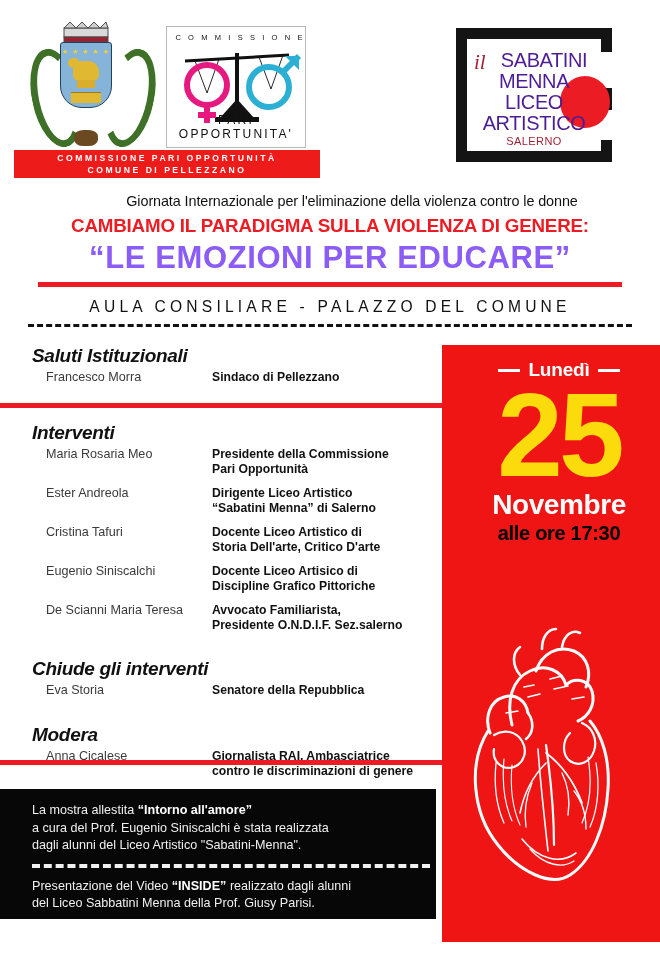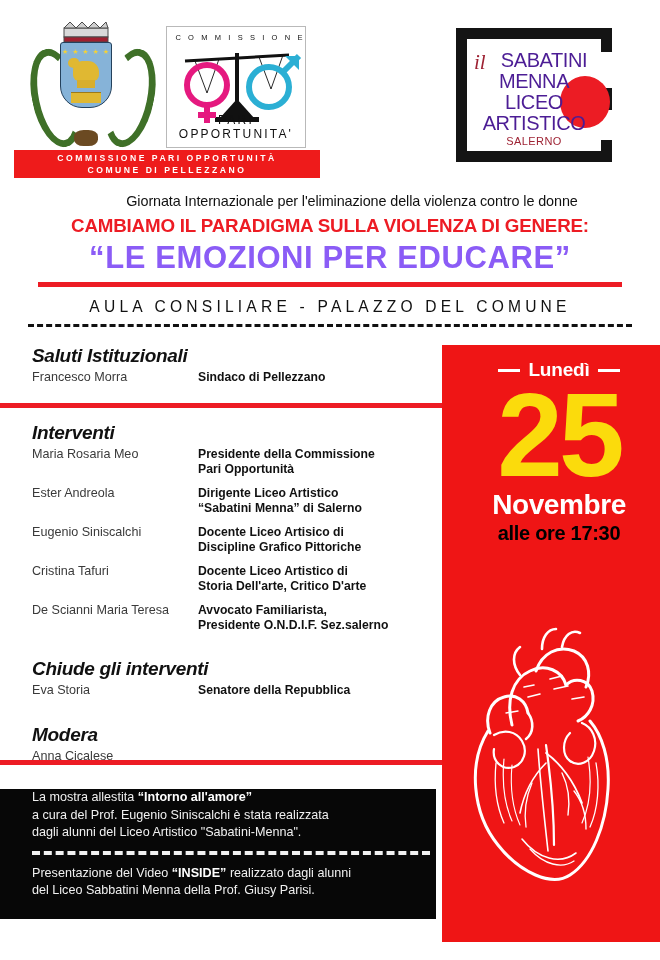--- a/index.html
+++ b/index.html
@@ -278,21 +278,21 @@
     width: 442px;
   }
   .sec-head {
     font-size: 19px;
     font-weight: bold;
     font-style: italic;
     color: #111;
     padding-left: 32px;
     letter-spacing: -0.3px;
   }
-  .rows { margin-top: 3px; }
+  .rows { margin-top: 3px; margin-left: 14px; }
   .row {
     display: flex;
     padding-left: 32px;
     margin-bottom: 10px;
   }
   .row .nm {
     width: 166px;
     flex: 0 0 166px;
     font-size: 12.6px;
     color: #3a3a3a;
@@ -382,21 +382,21 @@
     background: #070707;
   }
   .fb-text {
     color: #f0f0f0;
     font-size: 12.6px;
     line-height: 17.5px;
     padding-left: 32px;
     padding-right: 14px;
   }
   .fb-text b { color: #ffffff; font-weight: bold; }
-  .fb-block-1 { }
+  .fb-block-1 { padding-top: 13px; }
   .fb-dashed {
     width: 398px;
     height: 0;
     border-top: 4px dashed #f0f0f0;
     margin: 9px 0 0 0;
   }
   .fb-block-2 { padding-top: 10px; }
 </style>
 </head>
 <body>
@@ -495,48 +495,50 @@
         <div class="nm">Maria Rosaria Meo</div>
         <div class="rl" style="white-space: pre-line;">Presidente della Commissione
 Pari Opportunità</div>
       </div>
       <div class="row">
         <div class="nm">Ester Andreola</div>
         <div class="rl" style="white-space: pre-line;">Dirigente Liceo Artistico
 “Sabatini Menna” di Salerno</div>
       </div>
       <div class="row">
+        <div class="nm">Cristina Tafuri</div>
+        <div class="rl" style="white-space: pre-line;">Docente Liceo Artistico di
+Storia Dell'arte, Critico D'arte</div>
+      </div>
+      <div class="row">
         <div class="nm">Eugenio Siniscalchi</div>
         <div class="rl" style="white-space: pre-line;">Docente Liceo Artisico di
 Discipline Grafico Pittoriche</div>
-      </div>
-      <div class="row">
-        <div class="nm">Cristina Tafuri</div>
-        <div class="rl" style="white-space: pre-line;">Docente Liceo Artistico di
-Storia Dell'arte, Critico D'arte</div>
       </div>
       <div class="row">
         <div class="nm">De Scianni Maria Teresa</div>
         <div class="rl" style="white-space: pre-line;">Avvocato Familiarista,
 Presidente O.N.D.I.F. Sez.salerno</div>
       </div>
     </div>
     <div style="height: 16px;"></div>
     <div class="sec-head">Chiude gli interventi</div>
     <div class="rows">
       <div class="row">
         <div class="nm">Eva Storia</div>
         <div class="rl" style="white-space: pre-line;">Senatore della Repubblica</div>
       </div>
     </div>
     <div style="height: 16px;"></div>
     <div class="sec-head">Modera</div>
     <div class="rows">
       <div class="row">
         <div class="nm">Anna Cicalese</div>
+        <div class="rl" style="white-space: pre-line;">Giornalista RAI, Ambasciatrice
+contro le discriminazioni di genere</div>
       </div>
     </div>
   </div>
 
 <div class="date-panel">
   <div class="dp-weekday">
     <span class="dp-dash"></span>
     <span>Lunedì</span>
     <span class="dp-dash"></span>
   </div>

